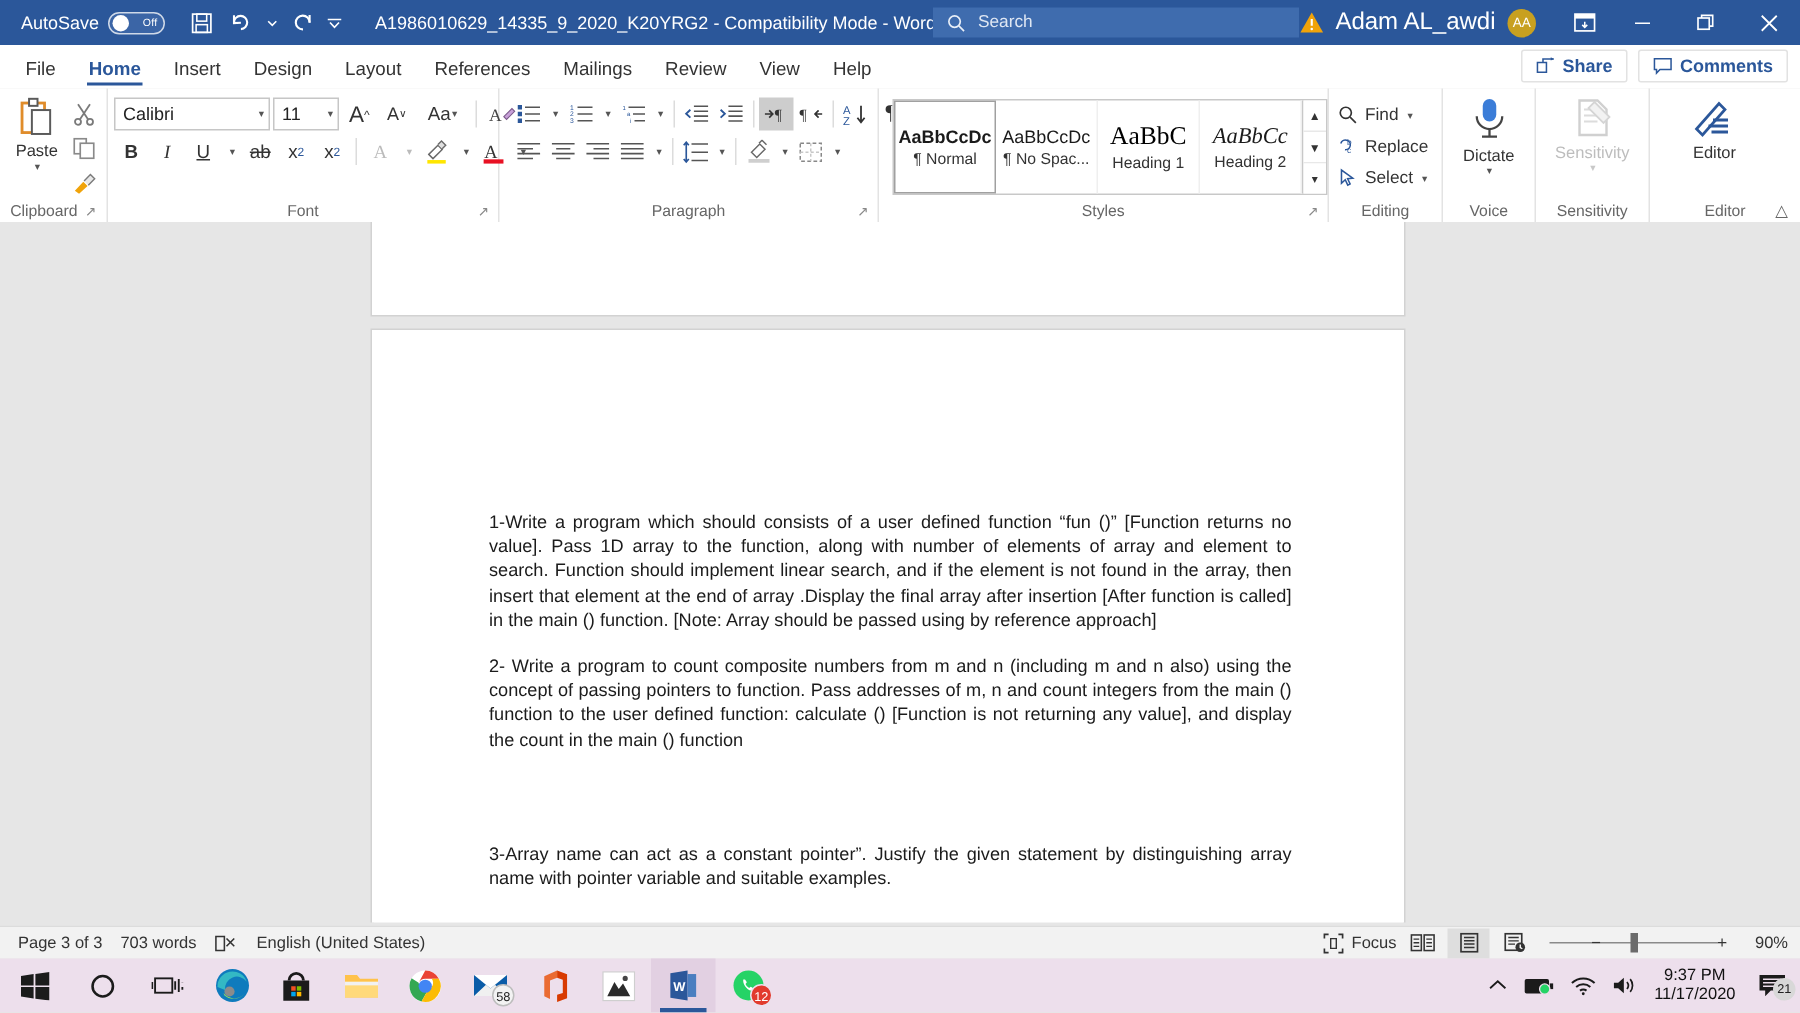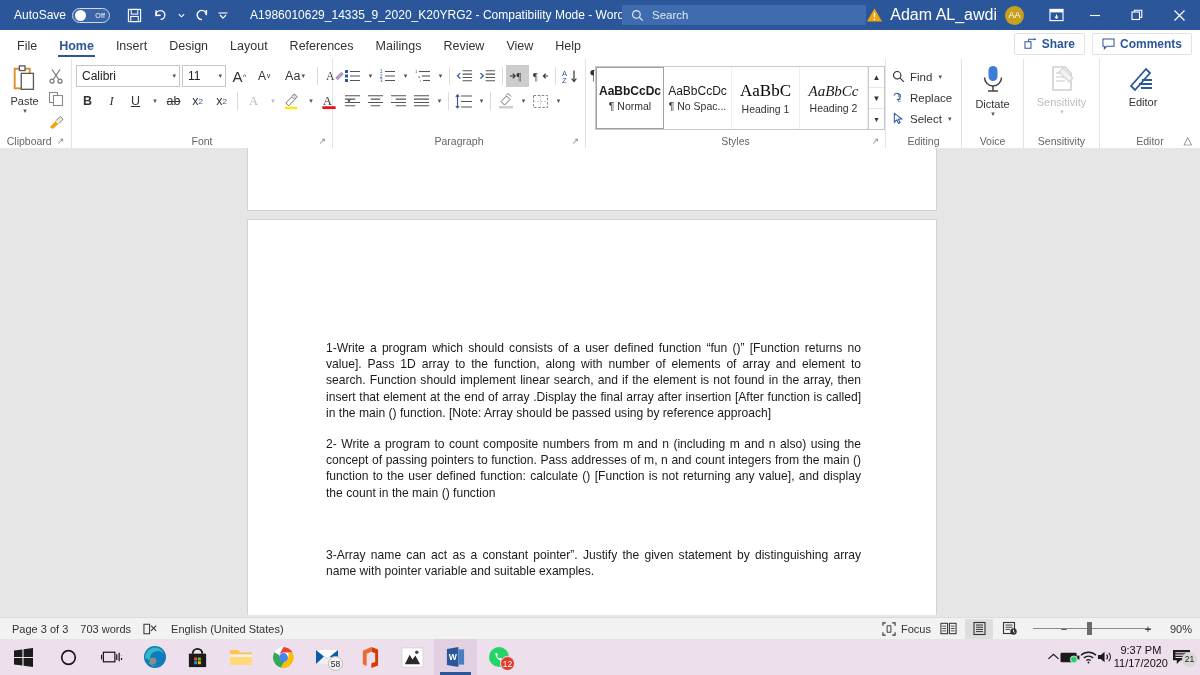--- a/index.html
+++ b/index.html
@@ -192,21 +192,21 @@
   }
   .page.prev { top: -90px; height: 152px; }
   .page.cur  { top: 72px; height: 430px; }
   .page-body {
     position: absolute; left: 78px; top: 120px; width: 535px;
     font-family: "Liberation Sans", sans-serif; font-size: 12.1px; color: #1b1b1b;
     line-height: 16.2px; text-align: justify;
   }
   .para { margin-bottom: 0; }
   .para + .para { margin-top: 15px; }
-  .para.q3 { margin-top: 46px; }
+  .para.q3 { margin-top: 60px; }
 
   
   .statusbar {
     position: absolute; left: 0; top: 617px; width: 1200px; height: 22px;
     background: #f2f2f2; border-top: 1px solid #dcdcdc;
     display: flex; align-items: center; font-size: 11px; color: #333;
   }
   .sb-item { margin-left: 12px; display: flex; align-items: center; gap: 5px; white-space: nowrap; }
   .sb-right { margin-left: auto; display: flex; align-items: center; gap: 3px; padding-right: 8px; }
   .vbtn {
@@ -243,21 +243,21 @@
     background: #2b579a;
   }
   .tb-ic.active-app { background: #e2d0e2; }
   .badge {
     position: absolute; right: 5px; bottom: 4px; min-width: 15px; height: 15px;
     border-radius: 50%; color: #fff; font-size: 8.5px; display: flex;
     align-items: center; justify-content: center; border: 1.5px solid #eddfec;
   }
   .badge.grey { background: #f3f3f3; color: #222; border-color:#bdbdbd; }
   .badge.red { background: #e23b2e; }
-  .tray { margin-left: auto; display: flex; align-items: center; padding-right: 6px; }
+  .tray { margin-left: auto; display: flex; align-items: center; gap: 11px; padding-right: 6px; }
   .clock { font-size: 11px; color: #111; text-align: center; line-height: 13px; }
   .action-center { position: relative; width: 26px; display:flex; align-items:center; justify-content:center;}
   .ac-badge {
     position: absolute; right: -3px; bottom: -1px; width: 15px; height: 15px; border-radius: 50%;
     background: #d8d8d8; color: #222; font-size: 8.5px;
     display: flex; align-items: center; justify-content: center;
   }
   svg { display: block; }
 </style>
 </head>

